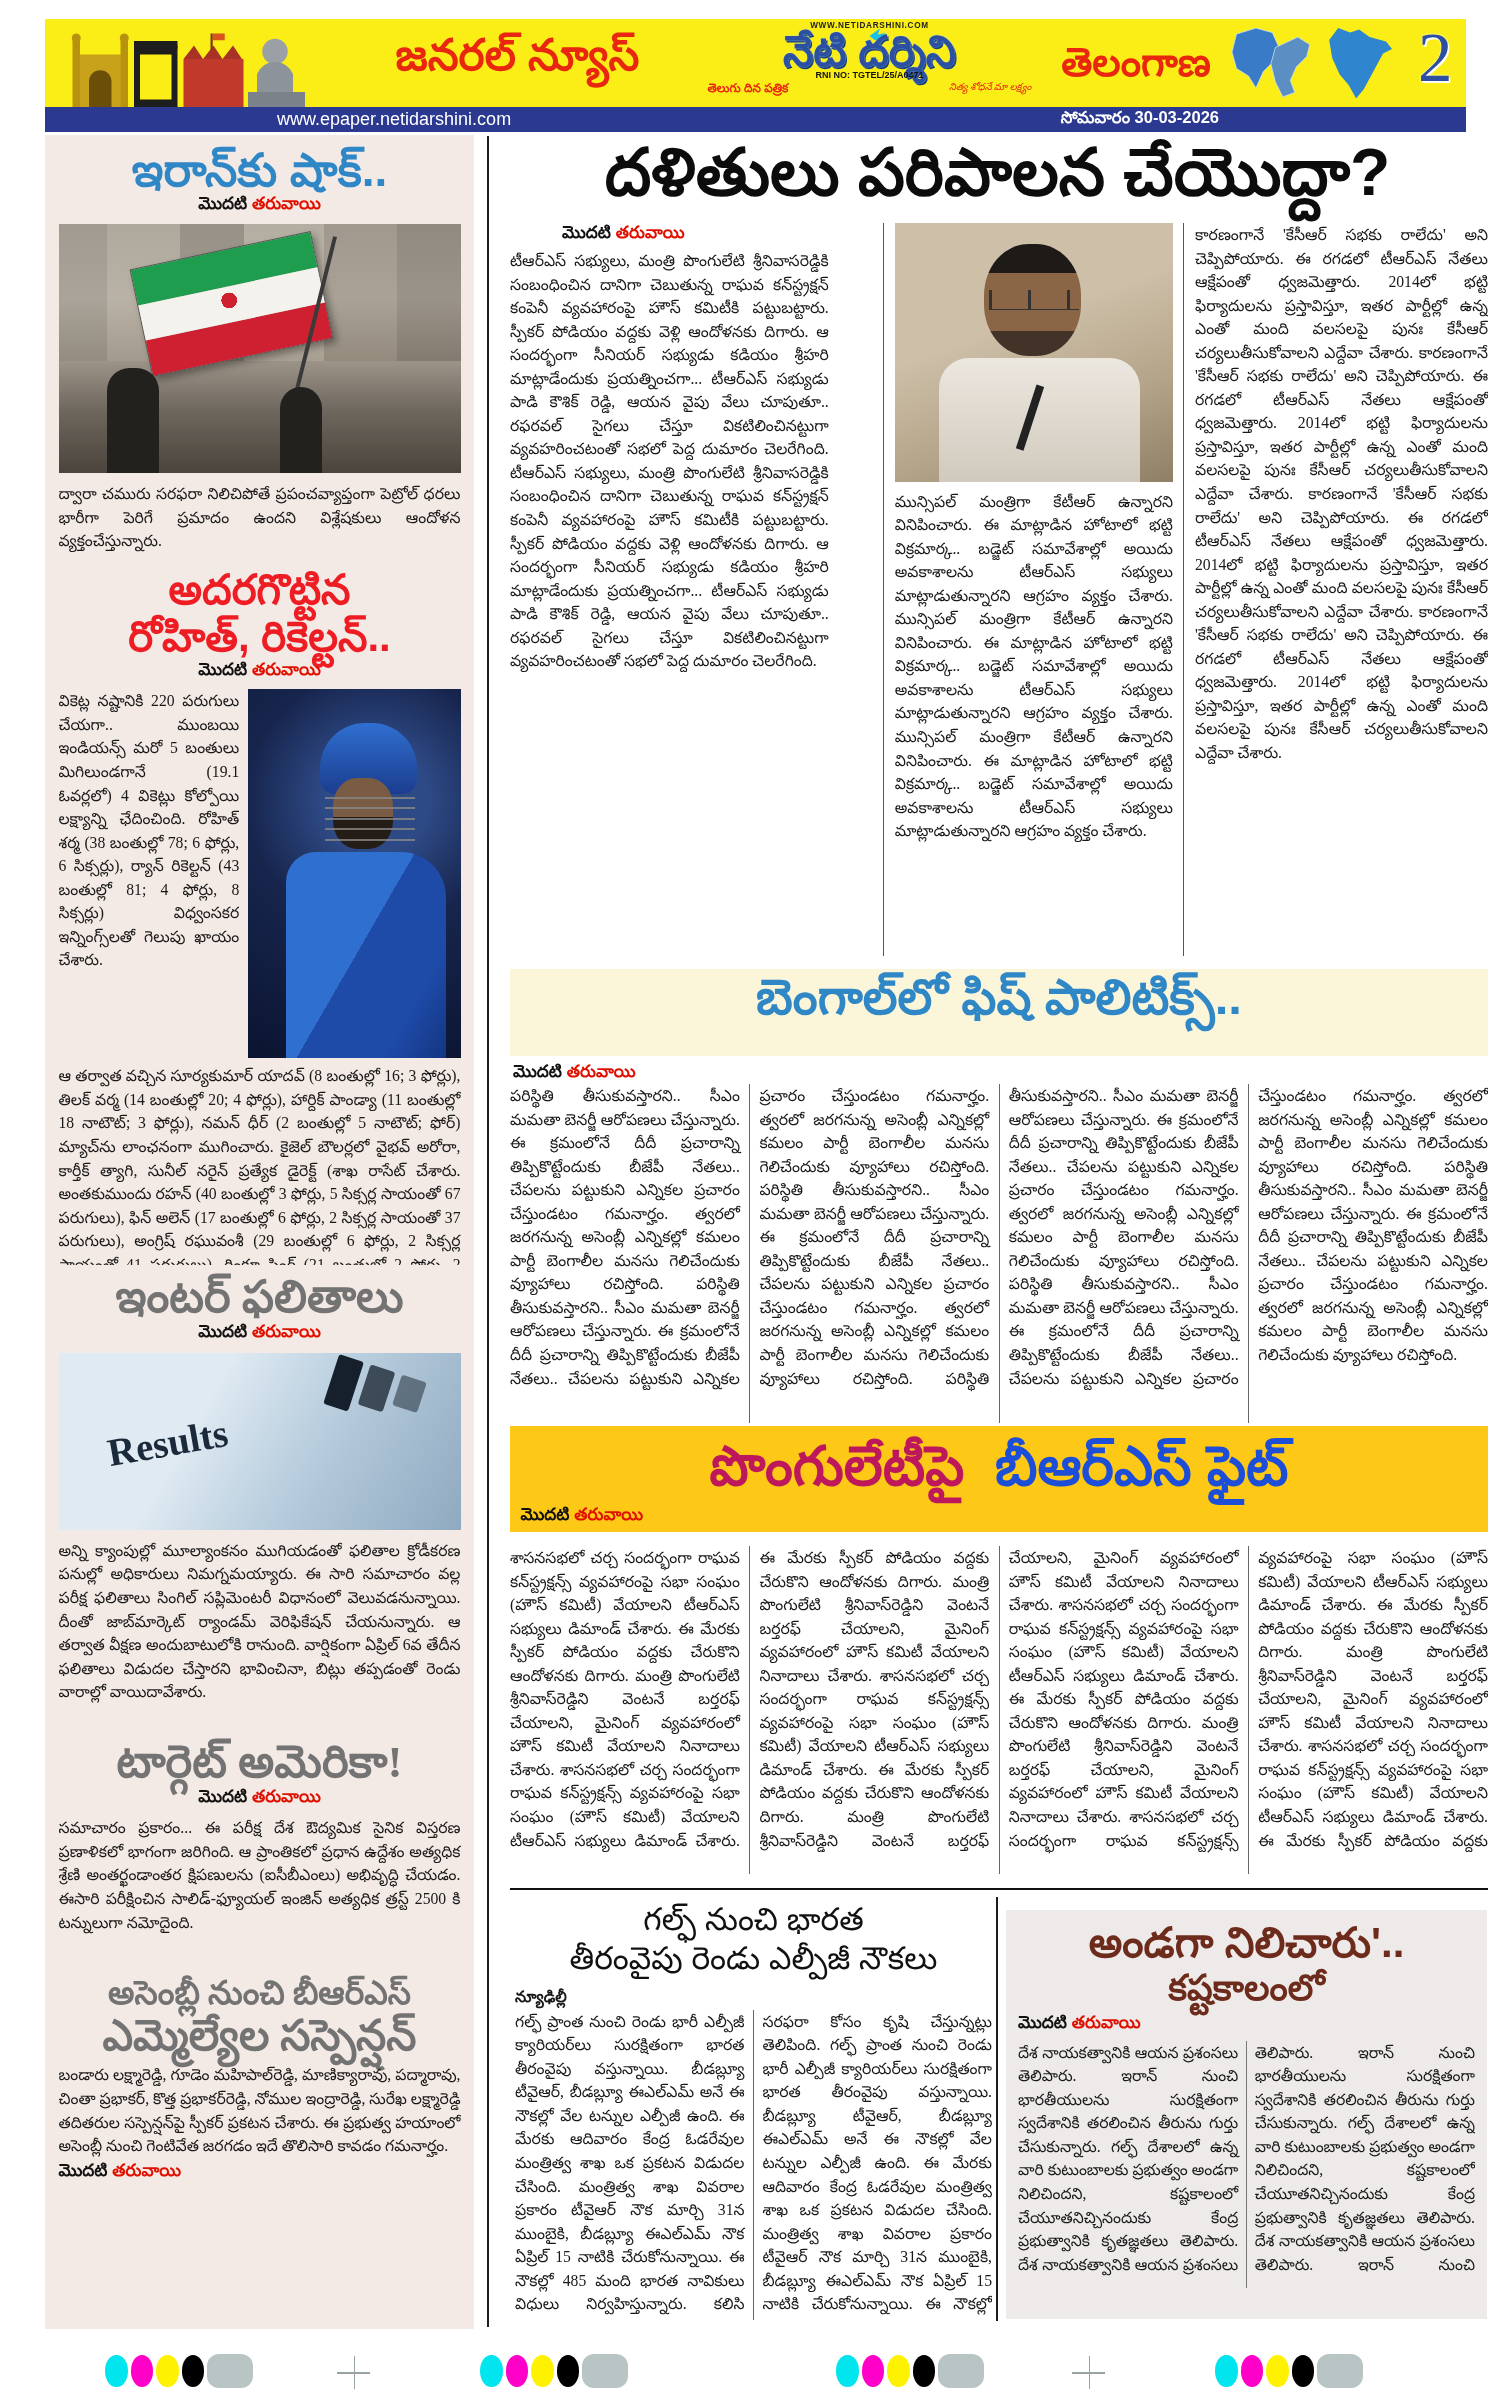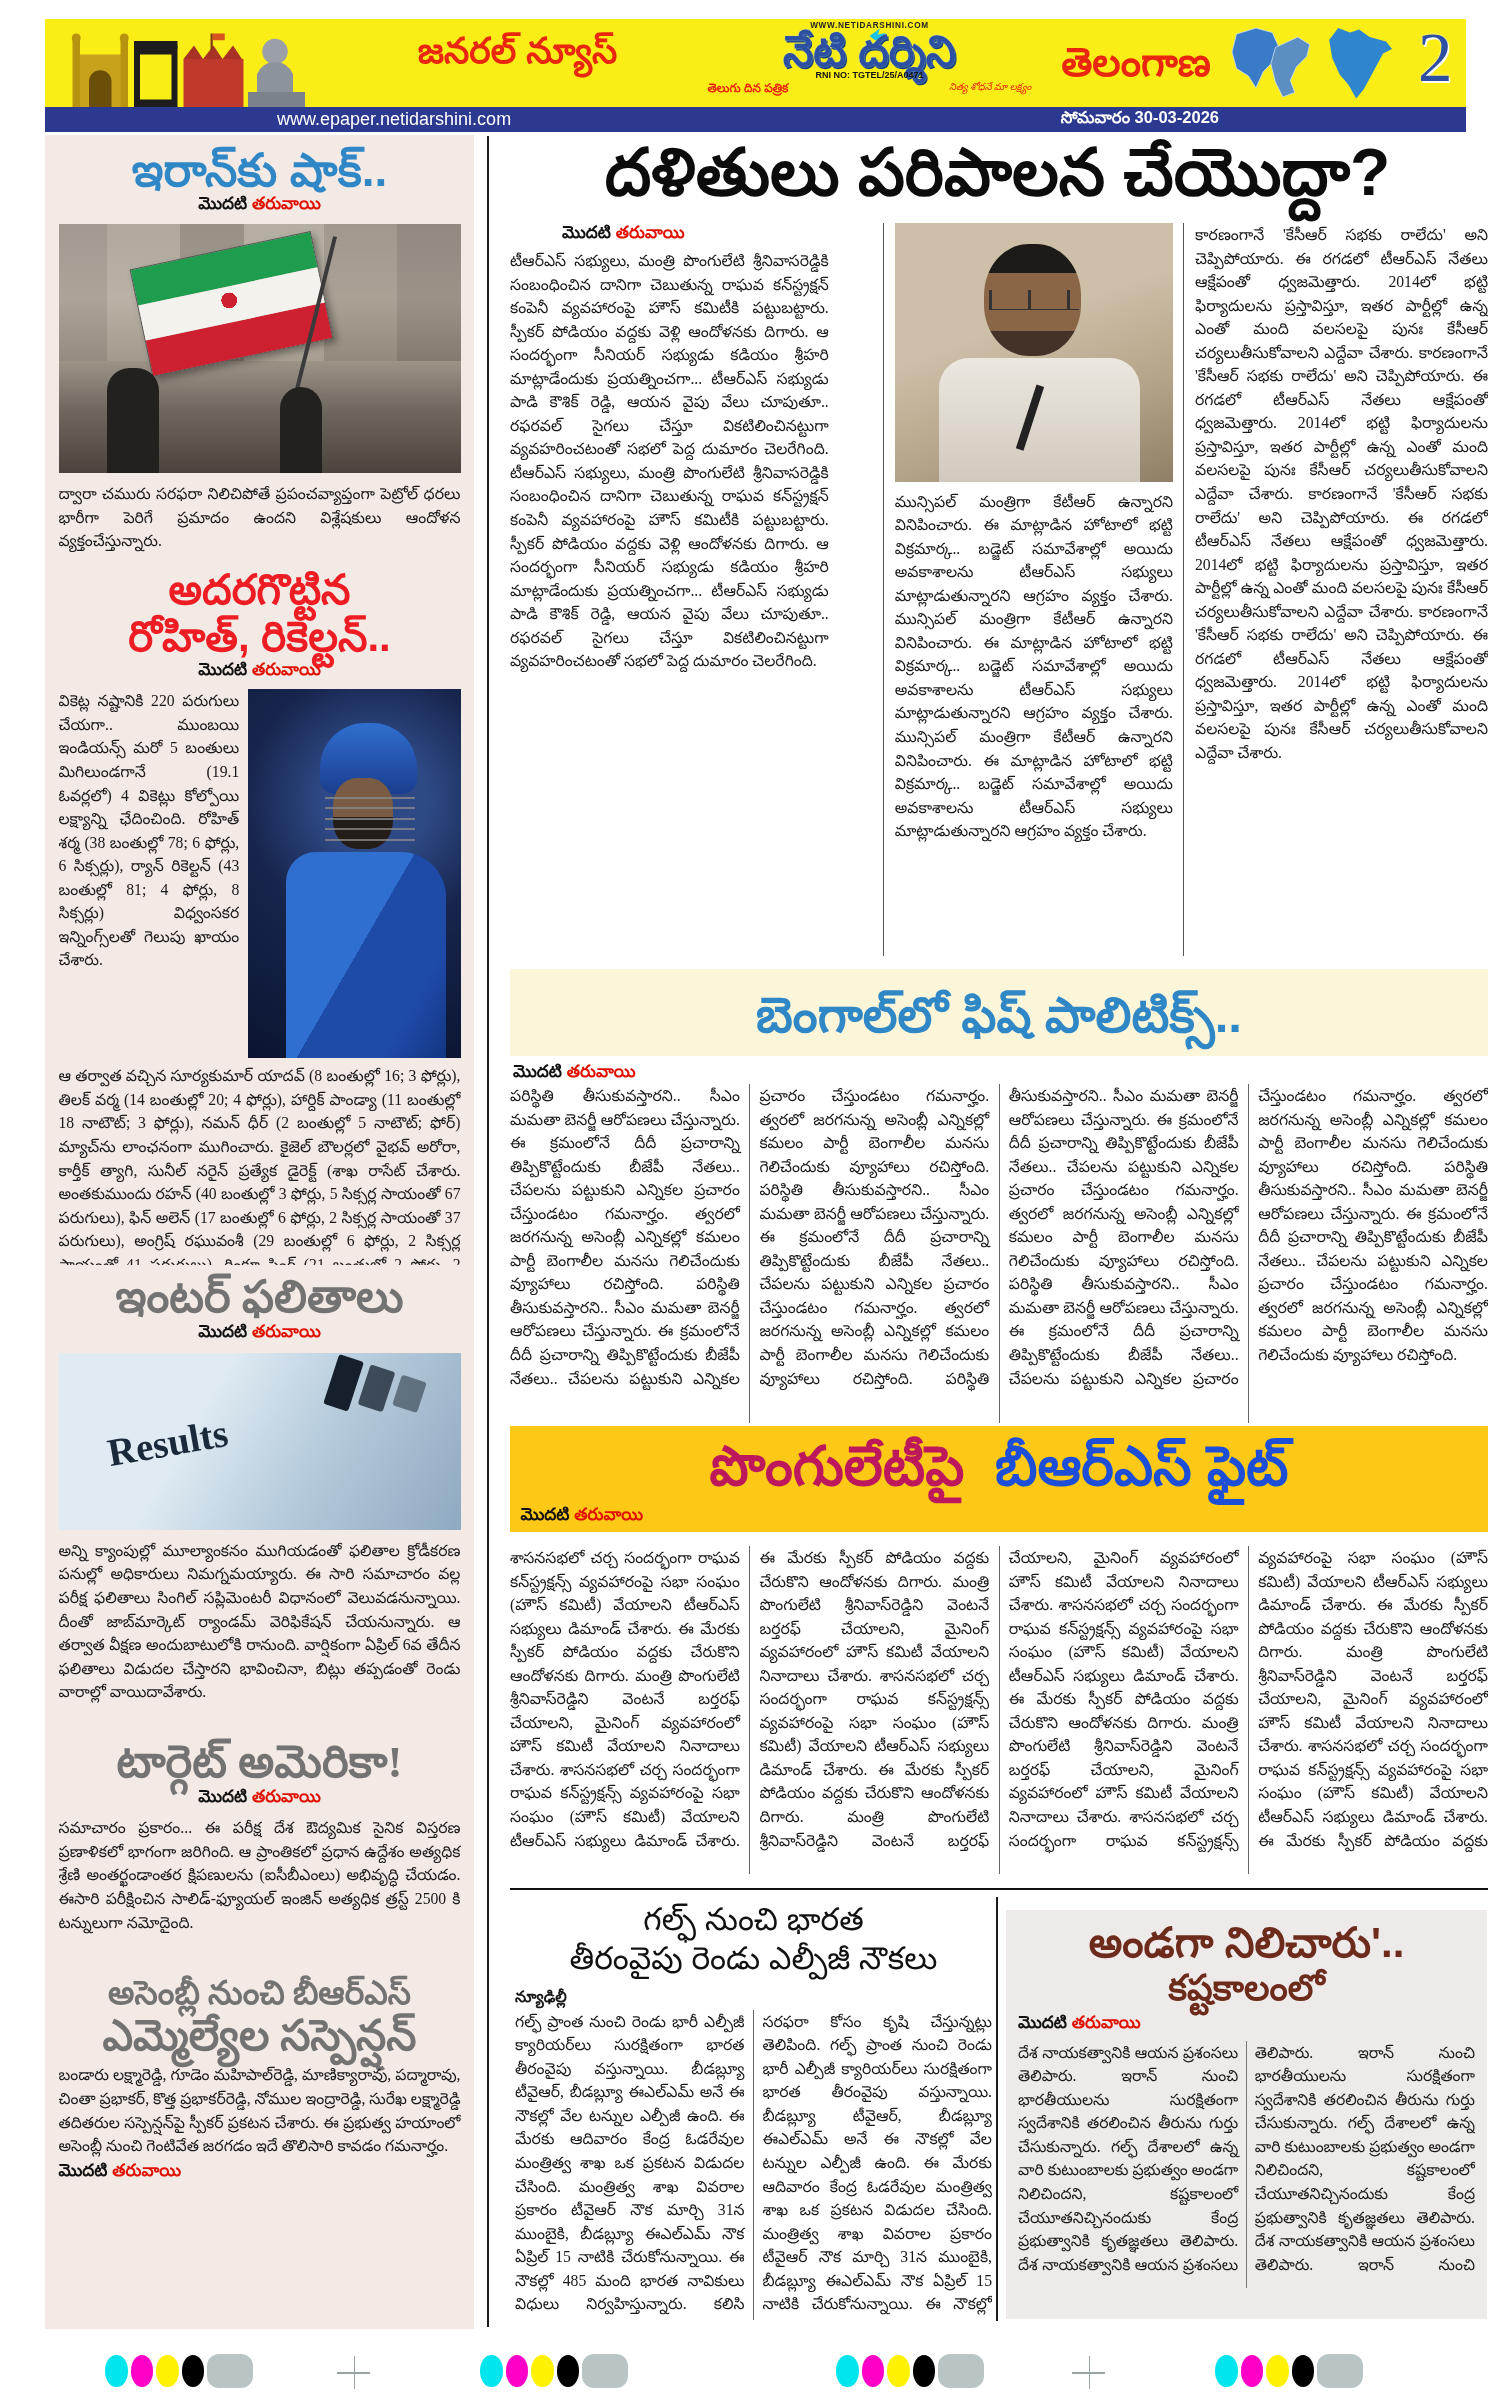--- a/index.html
+++ b/index.html
@@ -5,21 +5,21 @@
   * { margin:0; padding:0; box-sizing:border-box; }
   html,body { background:#fff; }
   body { font-family:"Liberation Serif", serif; }
   .page { position:relative; width:1508px; height:2401px; background:#fff; overflow:hidden; }
 
   
   .masthead { position:absolute; left:45px; top:19px; width:1421px; height:113px; }
   .yellow-band { position:relative; width:100%; height:88px; background:#fbee17; display:flex; align-items:center; }
   .monuments { position:absolute; left:26px; bottom:0; height:78px; width:255px; }
   .edition { position:absolute; left:300px; top:10.5px; width:345px; text-align:center;
-             font-family:"Liberation Sans", sans-serif; font-weight:bold; font-size:36px; color:#e9260e; }
+             font-family:"Liberation Sans", sans-serif; font-weight:bold; font-size:44px; color:#e9260e; }
   .logo-block { position:absolute; left:652px; top:1.5px; width:345px; text-align:center; }
   .logo-site { font-family:"Liberation Sans", sans-serif; font-size:8.2px; font-weight:bold; color:#222; letter-spacing:0.7px; }
   .logo-name { font-family:"Liberation Sans", sans-serif; font-weight:bold; font-size:43px; color:#2d4fa1;
                text-shadow:0 0 1.5px #9fd8f2, 1.5px 1.5px 0 #123b7a; line-height:1.0; }
   .logo-rni  { font-family:"Liberation Sans", sans-serif; font-size:9px; font-weight:bold; color:#111; margin-top:-3px; }
   .logo-sub  { display:flex; justify-content:space-between; padding:0 10.5px; margin-top:1.5px; }
   .logo-type { font-family:"Liberation Sans", sans-serif; font-size:12px; font-weight:bold; color:#e9260e; }
   .logo-motto{ font-family:"Liberation Serif", serif; font-style:italic; font-size:9.7px; color:#e9260e; }
   .dove { position:absolute; left:171px; top:6px; }
   .region { position:absolute; left:1005px; top:21px; width:172px; text-align:center;
@@ -93,21 +93,21 @@
       background:linear-gradient(160deg,#cdbfa8 0 40%,#b4a489 70%,#8f7f66 100%); }
   .rev-head { position:absolute; left:32%; top:8%; width:97px; height:112px; border-radius:46%;
       background:linear-gradient(180deg,#1d1a17 0 26%,#8a6647 26% 78%,#433227 78% 100%); }
   .rev-glasses { position:absolute; left:34%; top:26%; width:90px; height:19.5px;
       background:repeating-linear-gradient(90deg,#333 0 3px,transparent 3px 39px); border-bottom:1.5px solid #333; }
   .rev-shirt { position:absolute; left:16%; top:52%; width:72%; height:50%; border-radius:30px 30px 0 0;
       background:linear-gradient(180deg,#ece7df,#cfc8bc); }
   .rev-mic { position:absolute; left:47%; top:62%; width:7.5px; height:67px; background:#222; transform:rotate(18deg); }
 
   .fish-box { position:absolute; left:9px; top:834px; width:978px; height:87px; background:#fbf5da;
-      display:flex; align-items:flex-end; justify-content:center; }
+      display:flex; align-items:flex-start; justify-content:center; }
   .fish-head { font-family:"Liberation Sans", sans-serif; font-weight:bold; font-size:49px; color:#2f87c6; }
   .fish-cont { position:absolute; left:12px; top:927px; }
   .fish-body { position:absolute; left:9px; top:949px; width:978px; height:339px;
       column-count:4; column-gap:19.5px; column-rule:0.7px solid #666; }
 
   .brs-banner { position:absolute; left:9px; top:1291px; width:978px; height:106px; background:#fec817; }
   .brs-head { text-align:center; font-family:"Liberation Sans", sans-serif; font-weight:bold; font-size:55px; padding-top:7.5px; }
   .brs-head .p1 { color:#be185d; } .brs-head .p2 { color:#1d4ed8; }
   .brs-cont { position:absolute; left:10.5px; bottom:4.5px; }
   .brs-body { position:absolute; left:9px; top:1411px; width:978px; height:328px;

